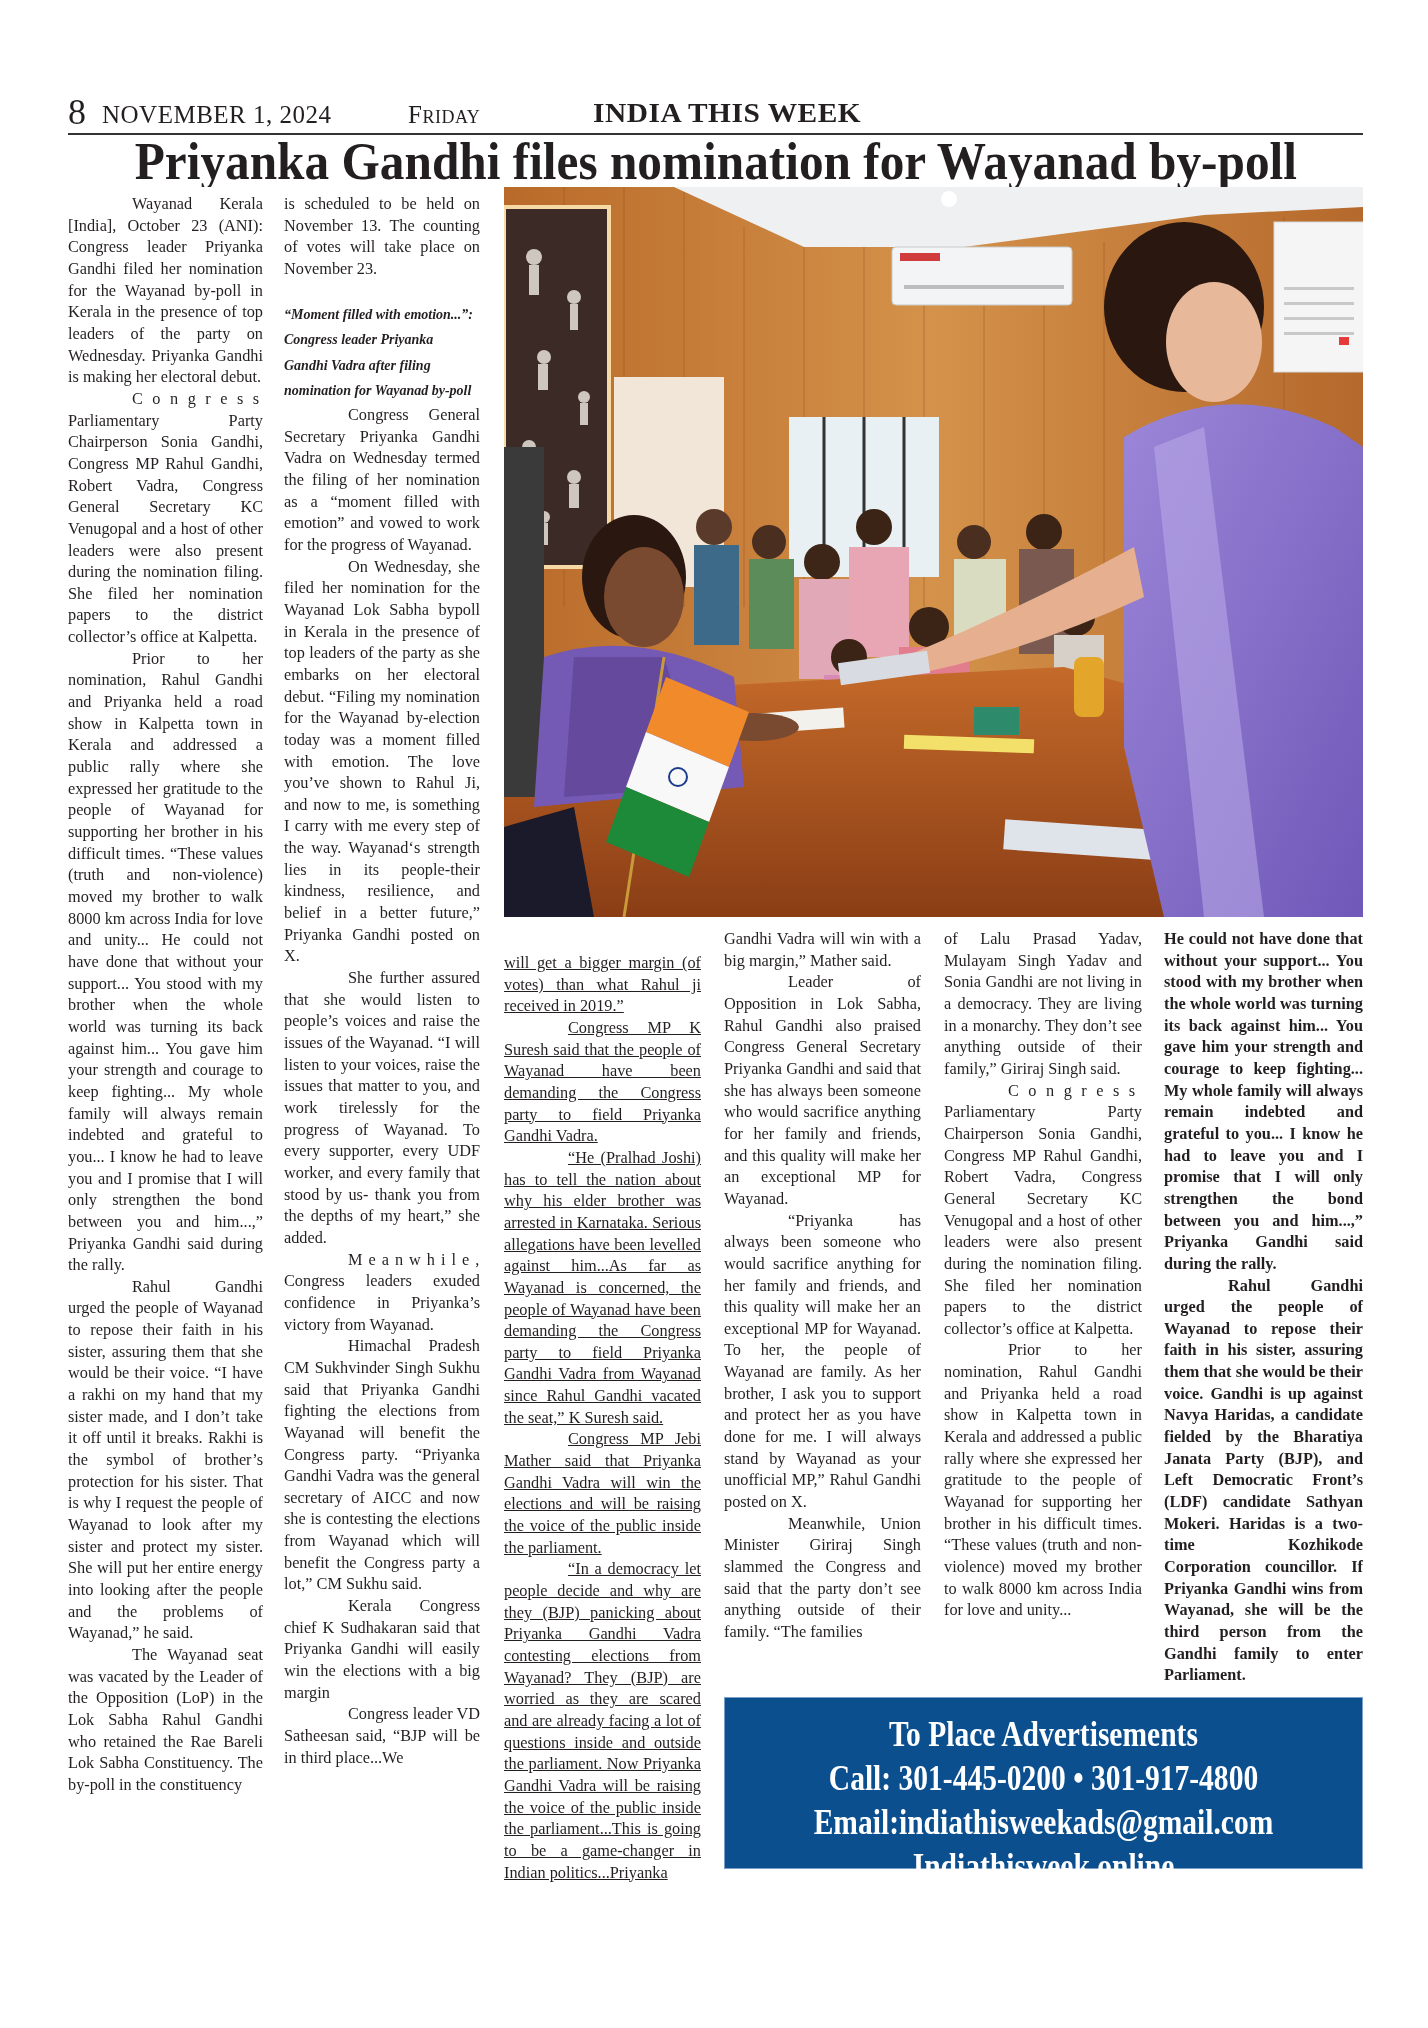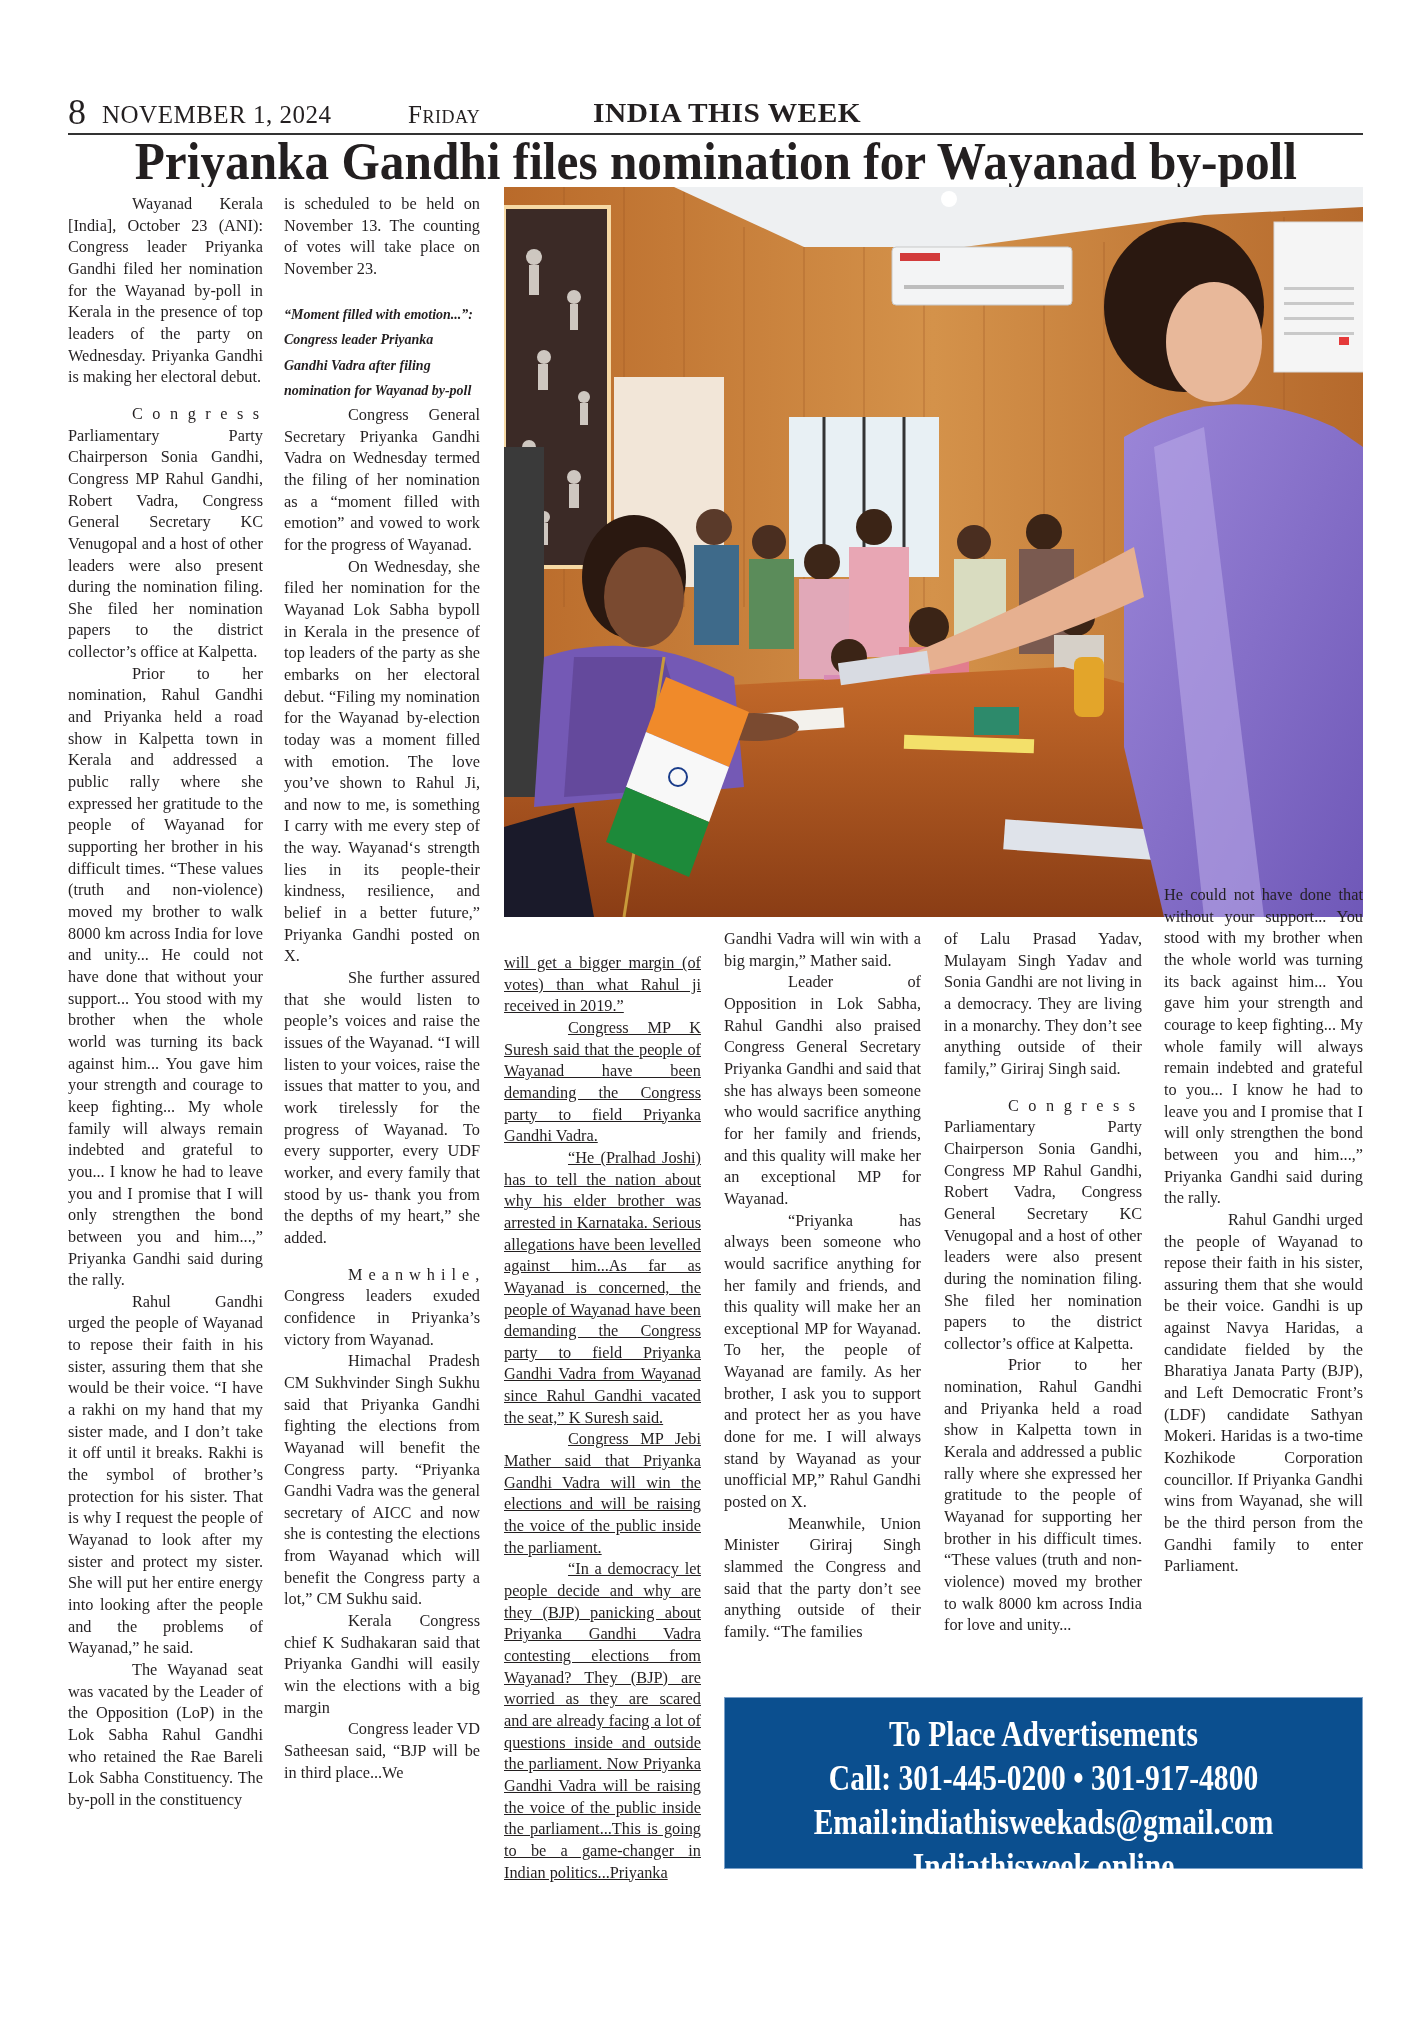--- a/index.html
+++ b/index.html
@@ -15,29 +15,29 @@
   .top-rule { position: absolute; left: 68px; top: 133px; width: 1295px; height: 2px; background: #333; }
 
   .headline { position: absolute; left: 68px; top: 135px; width: 1295px; height: 52px; overflow: hidden;
               font-size: 53px; line-height: 52px; font-weight: bold; white-space: nowrap; text-align: center;
               letter-spacing: 0px; }
   .headline span { display: inline-block; transform: scaleX(0.93); transform-origin: center; }
 
   .col { position: absolute; font-size: 16.3px; line-height: 21.65px; text-align: justify; hyphens: none; }
   .col p { margin: 0; text-indent: 64px; }
   .col p.noindent { text-indent: 0; }
-  .col p.spaced { letter-spacing: 7px; margin-top: 15px; }
+  .col p.spaced { letter-spacing: 7px; }
   .col .subhead { font-weight: bold; font-style: italic; font-size: 14px; line-height: 25.6px; text-align: left; margin: 22px 0 0 0; }
 
   #c1 { left: 68px; top: 193px; width: 195px; }
   #c2 { left: 284px; top: 193px; width: 196px; }
   #c3 { left: 504px; top: 952px; width: 197px; text-decoration: underline; }
   #c4 { left: 724px; top: 928px; width: 197px; }
   #c5 { left: 944px; top: 928px; width: 198px; }
-  #c6 { left: 1164px; top: 884px; width: 199px; }
+  #c6 { left: 1164px; top: 928px; width: 199px; font-weight: bold; }
 
   .photo { position: absolute; left: 504px; top: 187px; width: 859px; height: 730px; overflow: hidden; background: #c27a36; }
   .photo svg { display: block; }
 
   .ad { position: absolute; left: 724px; top: 1697px; width: 639px; height: 172px; background: #0b4f8f;
         color: #ffffff; text-align: center; font-weight: bold; border: 1px solid #7aa0c8; box-sizing: border-box; }
   .ad div { font-size: 36px; line-height: 44px; transform: scaleX(0.82); transform-origin: center; white-space: nowrap; }
   .ad .l1 { margin-top: 14px; }
 </style>
 </head>

